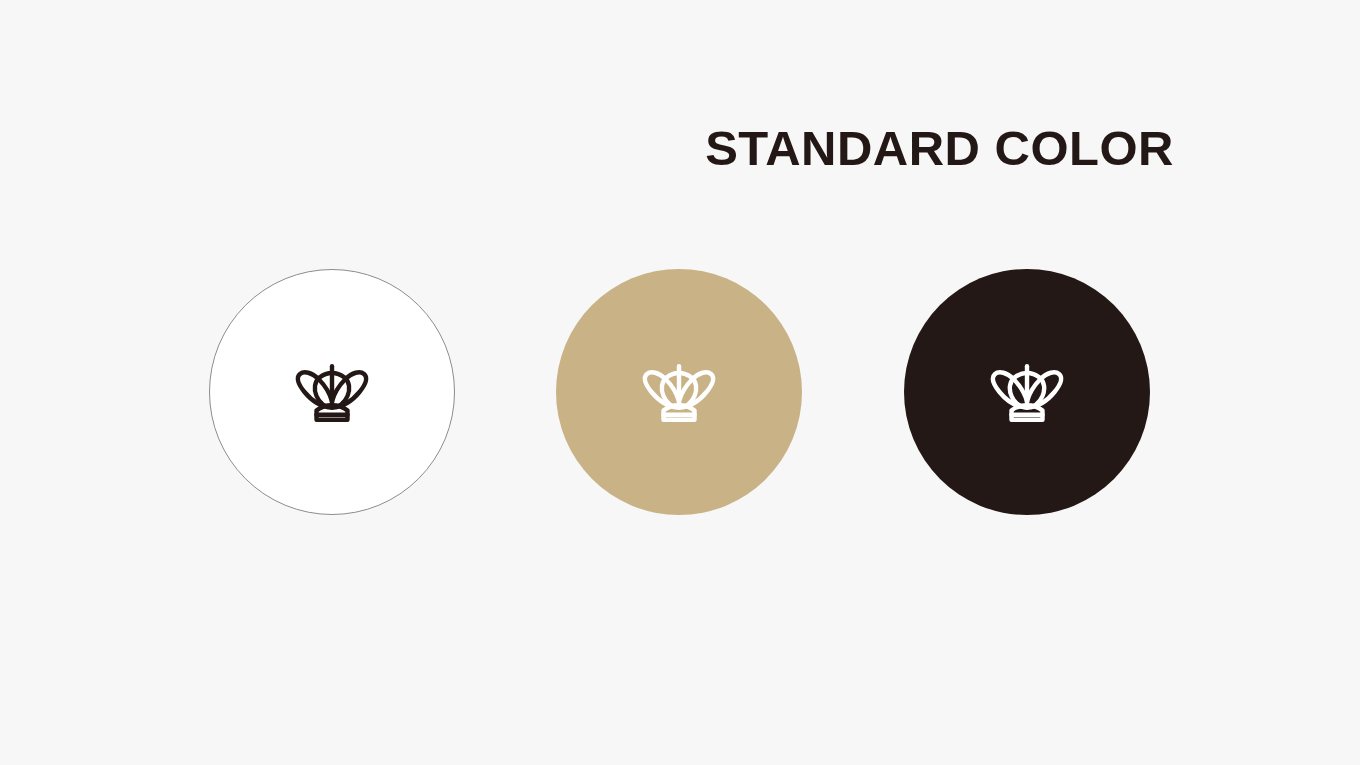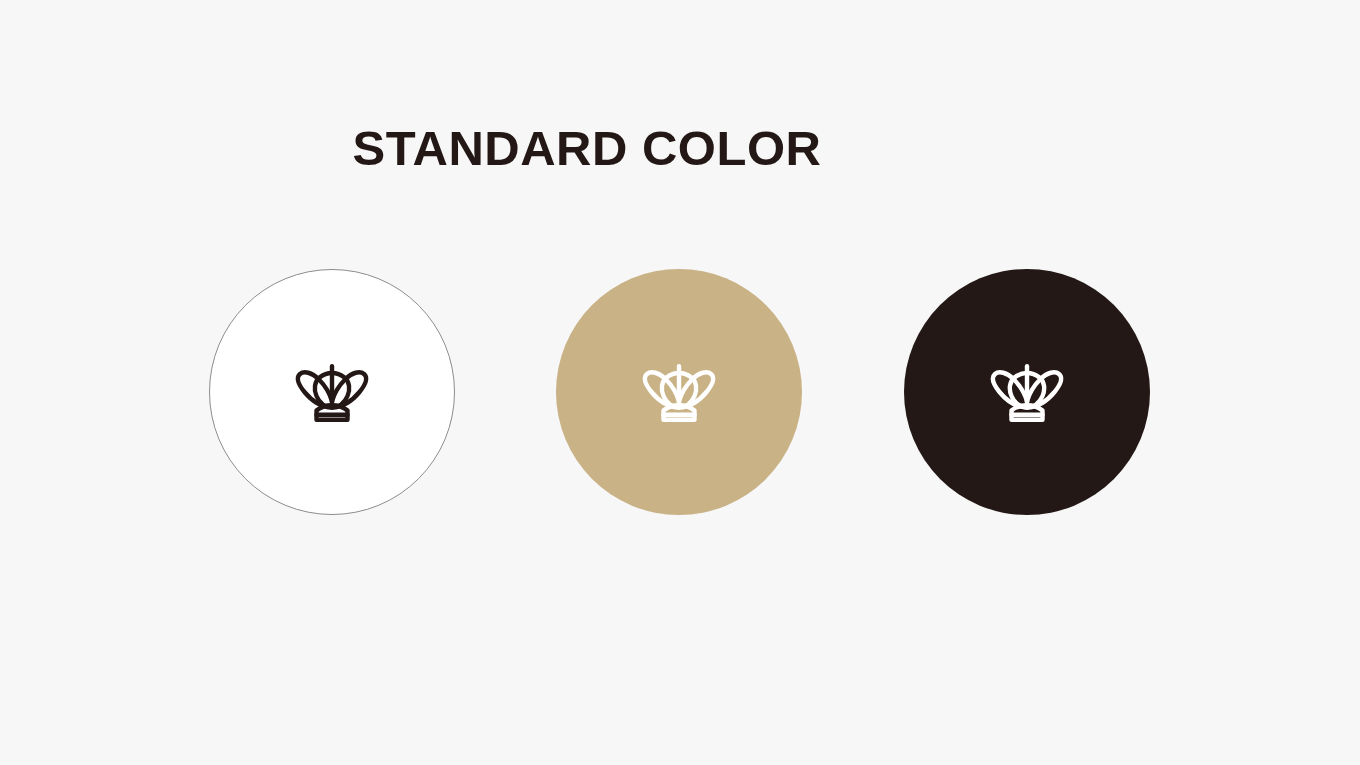--- a/index.html
+++ b/index.html
@@ -21,21 +21,21 @@
     width: 1360px;
     height: 765px;
   }
 
   
   .page-title {
     position: absolute;
     left: 0;
     top: 118px;
     width: 1174px;
-    text-align: center;
+    text-align: right;
     font-size: 49px;
     font-weight: bold;
     letter-spacing: 0.5px;
     color: #231815;
     font-family: "Liberation Sans", sans-serif;
     line-height: 60px;
     white-space: nowrap;
   }
 
   

